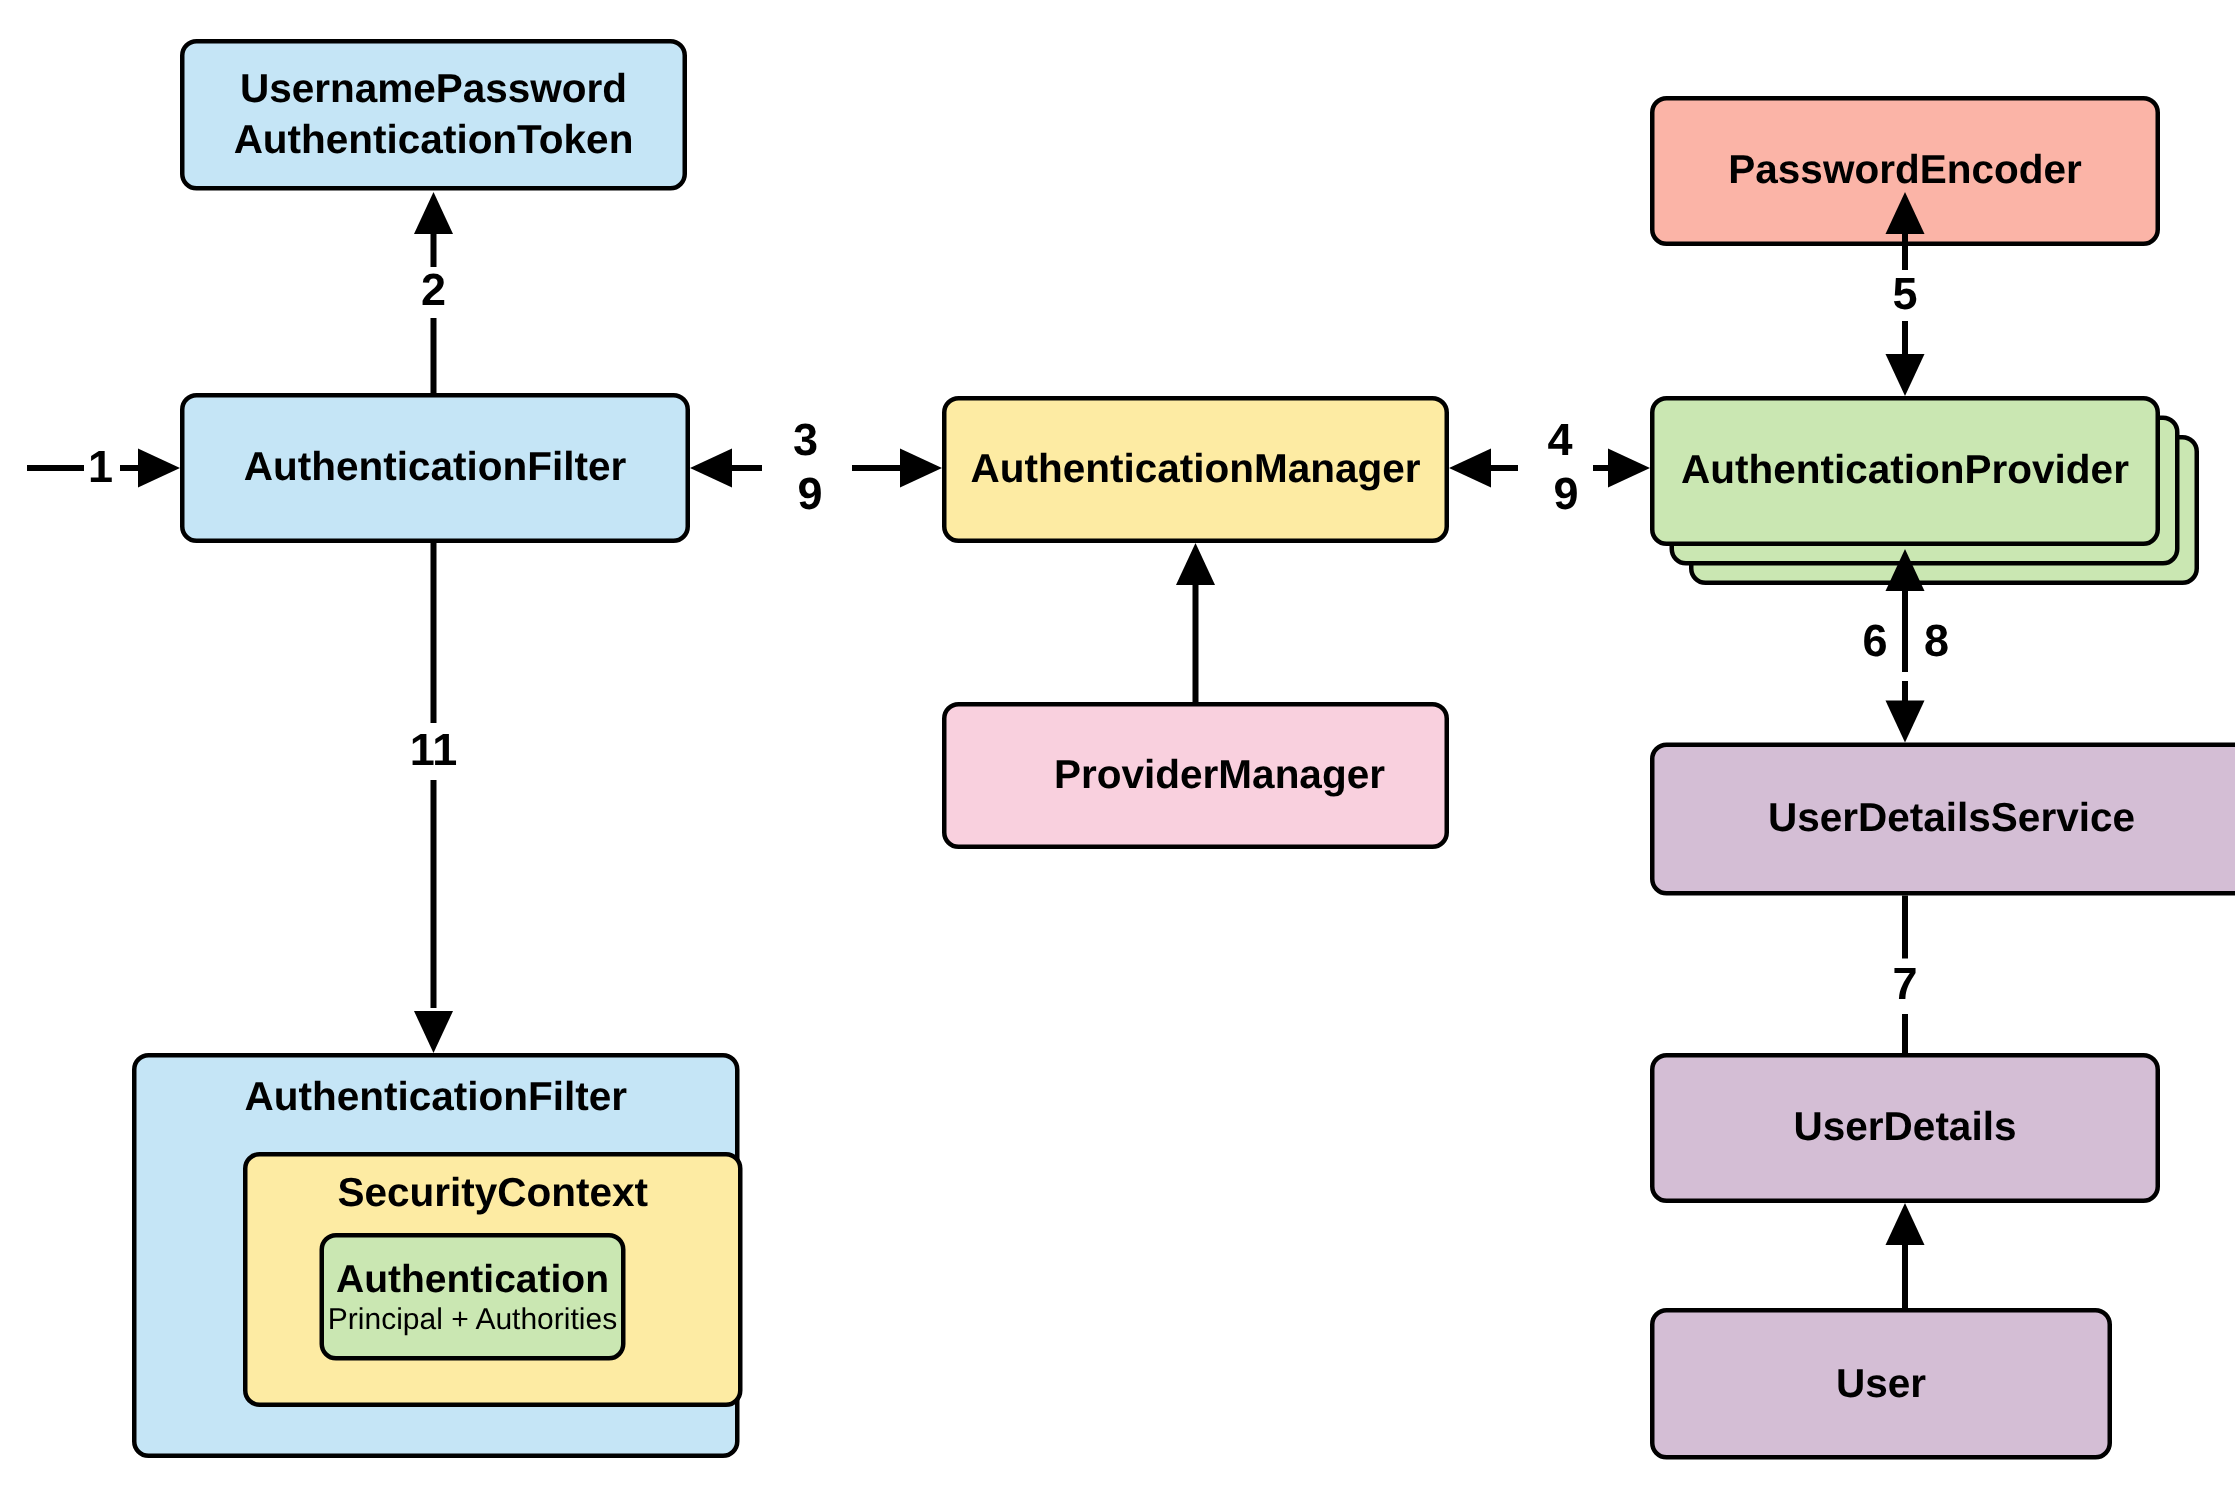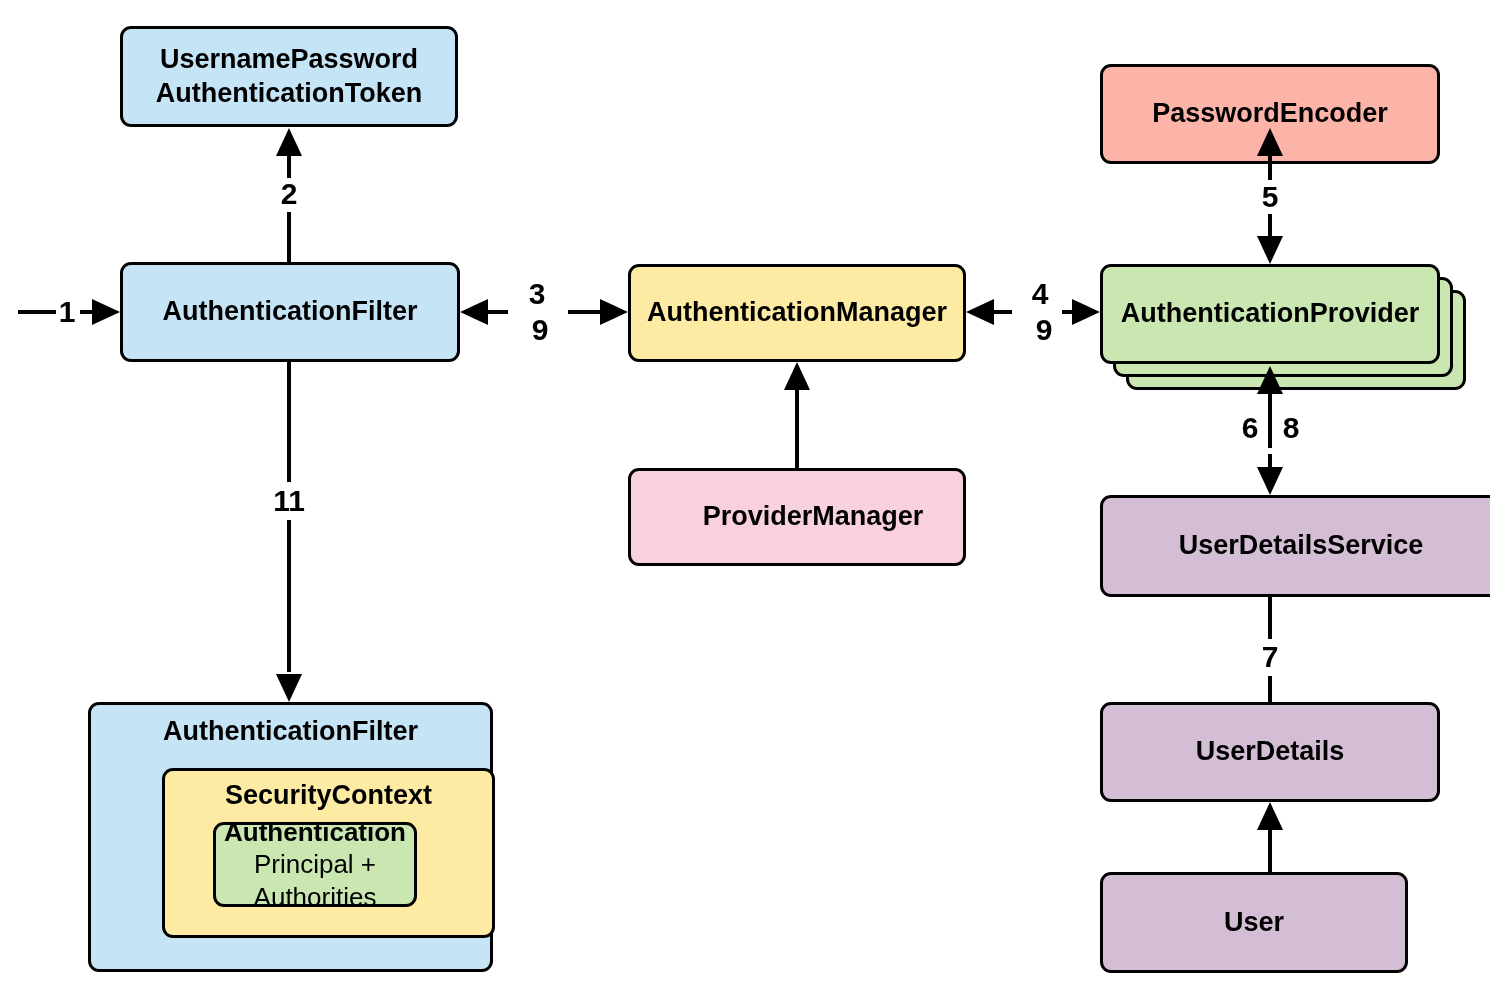--- a/index.html
+++ b/index.html
@@ -51,21 +51,21 @@
   .ah.left  { border-top: 13px solid transparent; border-bottom: 13px solid transparent; border-right: 28px solid var(--stroke); }
   .ah.up    { border-left: 13px solid transparent; border-right: 13px solid transparent; border-bottom: 28px solid var(--stroke); }
   .ah.down  { border-left: 13px solid transparent; border-right: 13px solid transparent; border-top: 28px solid var(--stroke); }
   .num {
     position: absolute;
     font-weight: bold;
     font-size: 30px;
     transform: translate(-50%, -50%);
     white-space: nowrap;
   }
-  .sub { font-weight: normal; font-size: 26px; }
+  .sub { font-weight: normal; font-size: 20px; }
   .auth-title { font-size: 26px; font-weight: bold; }
 </style>
 </head>
 <body>
 
 <div class="canvas">
 
   <div class="box fill-blue" style="left:120px; top:26px; width:338px; height:101px;">
     <span>UsernamePassword</span>
     <span>AuthenticationToken</span>

